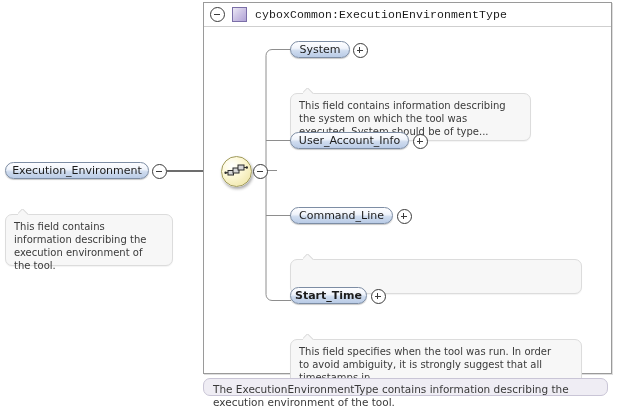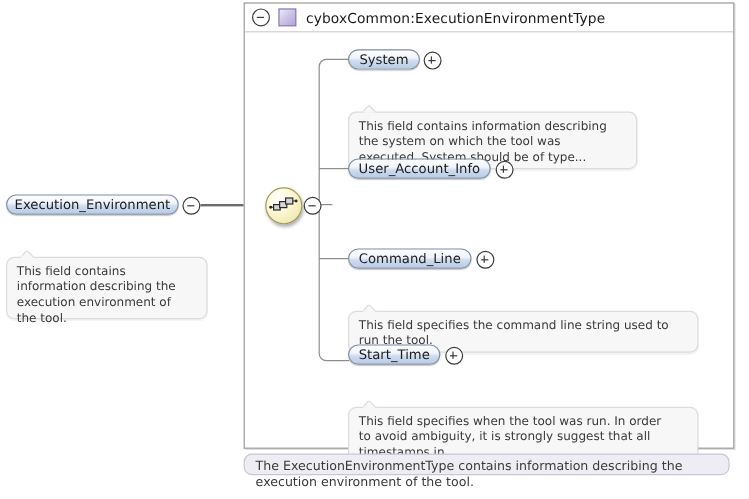--- a/index.html
+++ b/index.html
@@ -27,20 +27,21 @@
   .type-box {
     position: absolute;
     left: 203px;
     top: 2px;
     width: 409px;
     height: 372px;
     border: 1px solid #9a9a9a;
     background: #ffffff;
     box-sizing: border-box;
     box-shadow: 1px 1px 0 rgba(0,0,0,0.13);
+    font-family: Liberation Mono, monospace;
   }
   .type-header {
     position: absolute;
     left: 0; top: 0;
     width: 100%;
     height: 24px;
     border-bottom: 1px solid #cfcfcf;
     box-sizing: border-box;
     display: flex;
     align-items: center;
@@ -281,24 +282,23 @@
   </div>
 
   <div class="pill" style="left:290px; top:207px; width:103px;text-align:right;">
     <span class="pill-label">Command_Line</span>
   </div>
   <div style="position:absolute; left:397px; top:209px;">
     <span class="toggle plus"></span>
   </div>
   <div class="ann" style="left:290px; top:235px; width:292px; height:35px;">
     <span class="tail"></span>
-    <span>This field specifies the command line string used to run the tool.</span>
-  </div>
-
-  <div class="pill" style="left:290px; top:287px; width:77px;">
+  </div>
+
+  <div class="pill" style="left:290px; top:287px; width:77px;font-weight:bold;">
     <span class="pill-label">Start_Time</span>
   </div>
   <div style="position:absolute; left:371px; top:289px;">
     <span class="toggle plus"></span>
   </div>
   <div class="ann" style="left:290px; top:315px; width:292px; height:48px;">
     <span class="tail"></span>
     <span>This field specifies when the tool was run. In order to avoid ambiguity, it is strongly suggest that all timestamps in...</span>
   </div>
 

